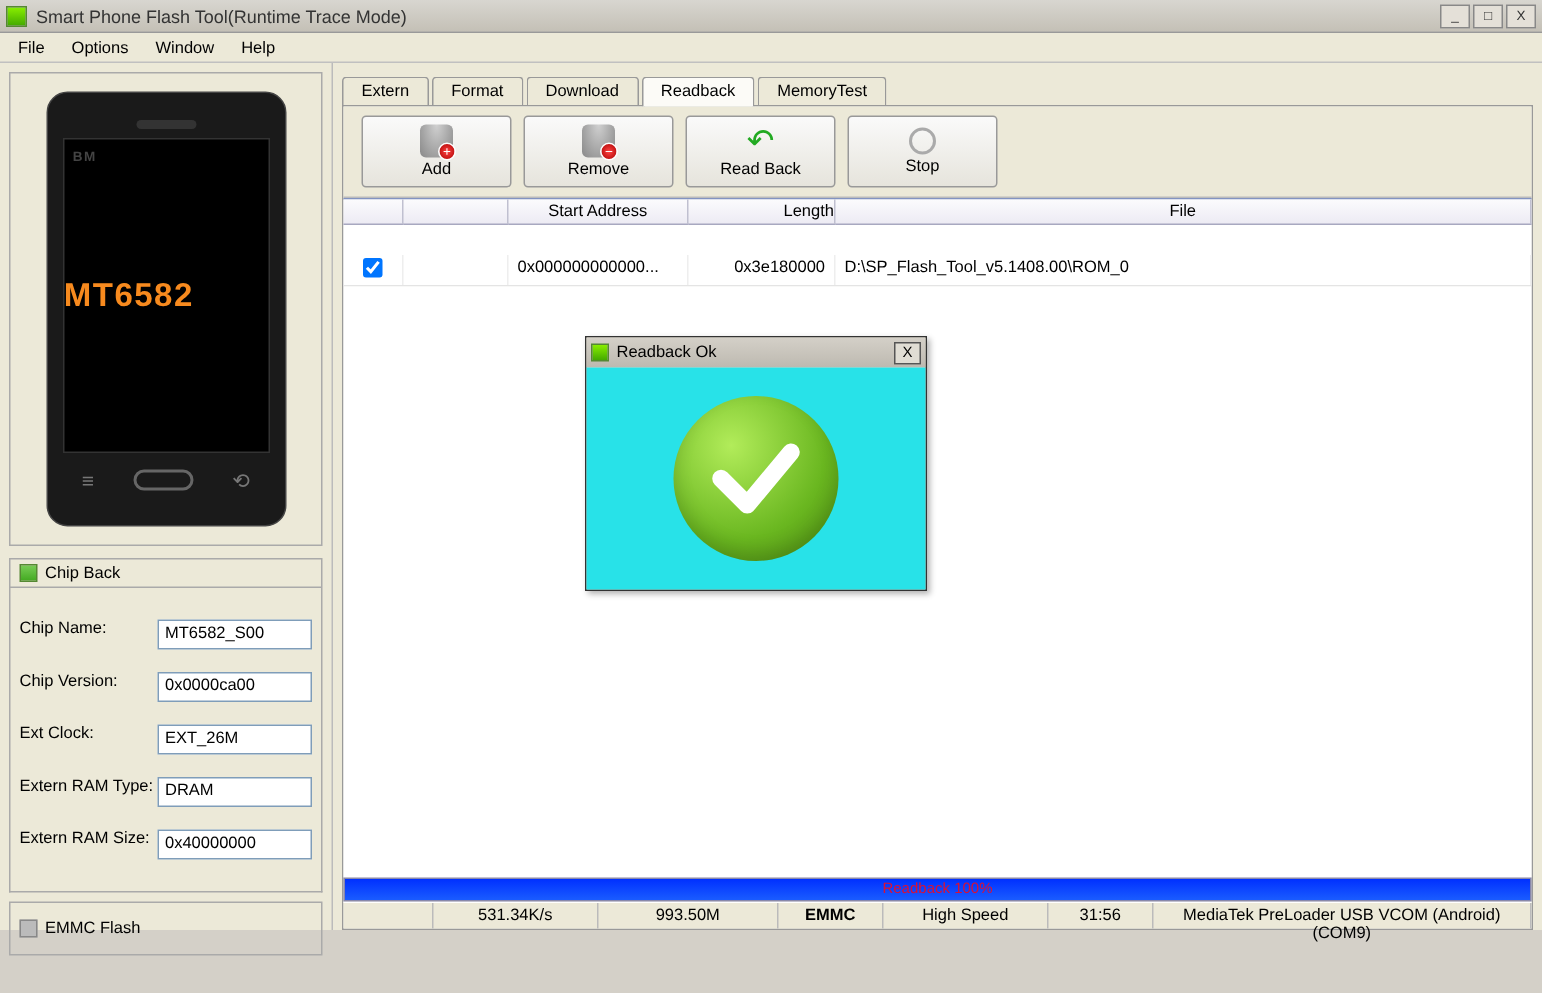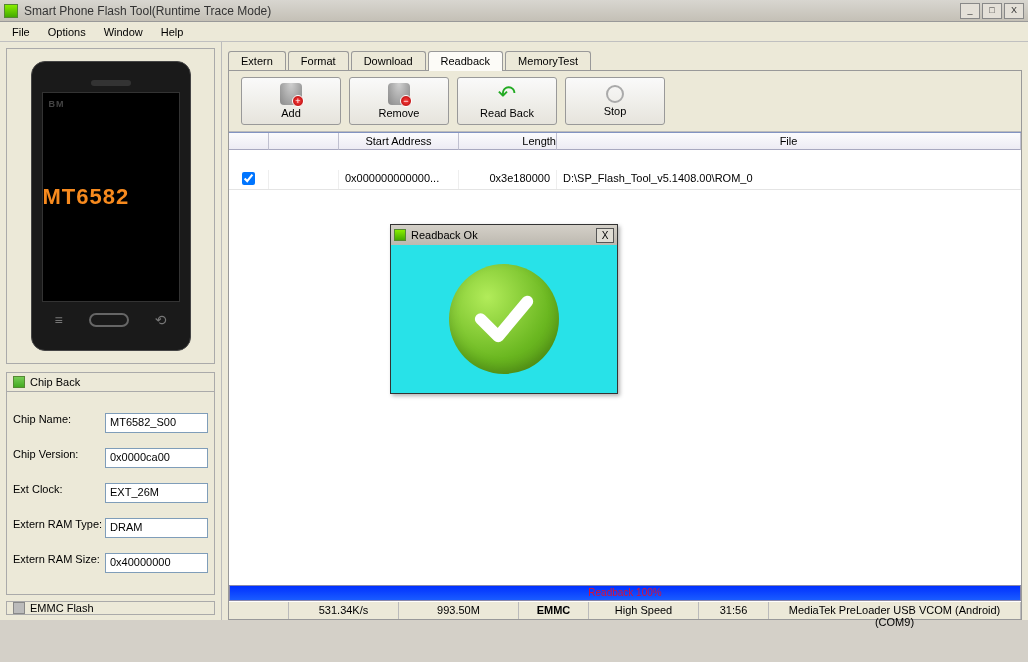--- a/index.html
+++ b/index.html
@@ -112,21 +112,21 @@
 .chip-row { display: flex; align-items: flex-start; margin: 15px 0; }
 .chip-row label { width: 92px; }
 .chip-row .val {
   flex: 1; height: 20px;
   border: 1px solid #7f9db9;
   background: #fff;
   padding: 2px 4px;
   font-size: 11px;
 }
 .emmc-head { margin-top: 6px; display: flex; align-items: center; gap: 5px;
-  border: 1px solid #aaa; padding: 0 6px; }
+  border: 1px solid #aaa; padding: 11px 6px; }
 .emmc-head .ic2 {
   width: 12px; height: 12px; border: 1px solid #888; background: #bbb;
 }
 .right {
   flex: 1; padding: 6px 6px 0 6px;
   display: flex; flex-direction: column;
 }
 .tabs { display: flex; align-items: flex-end; height: 22px; }
 .tab {
   border: 1px solid #999; border-bottom: none;

